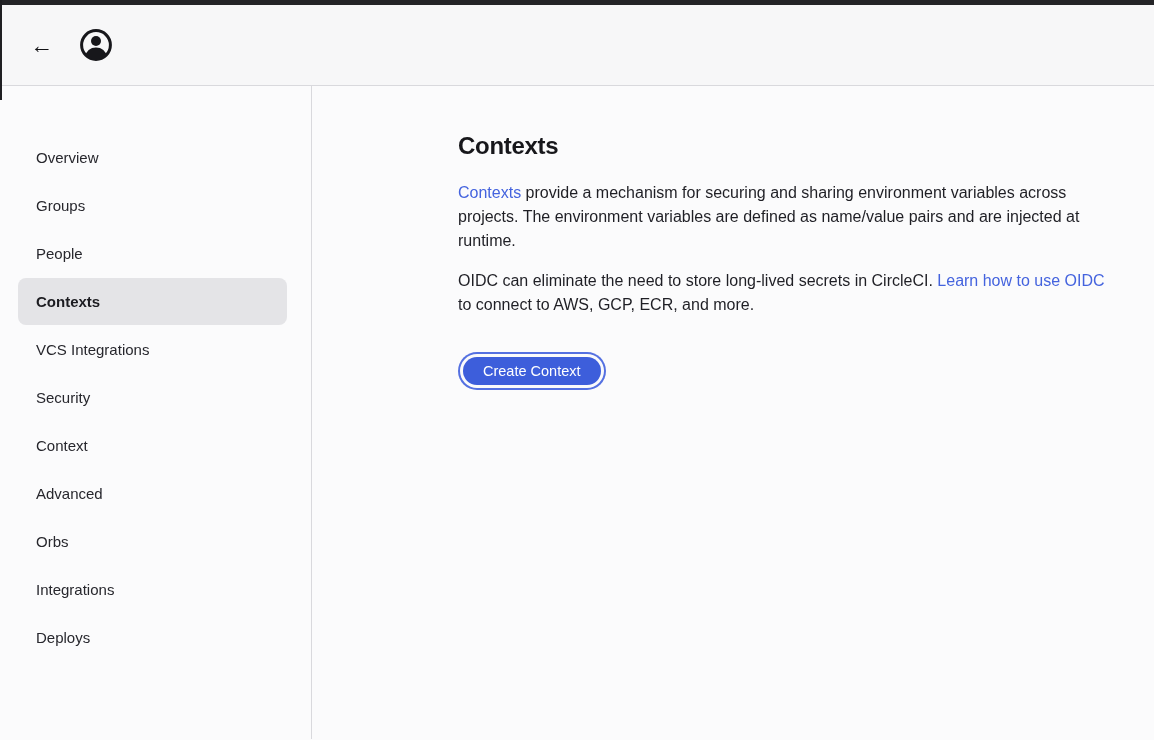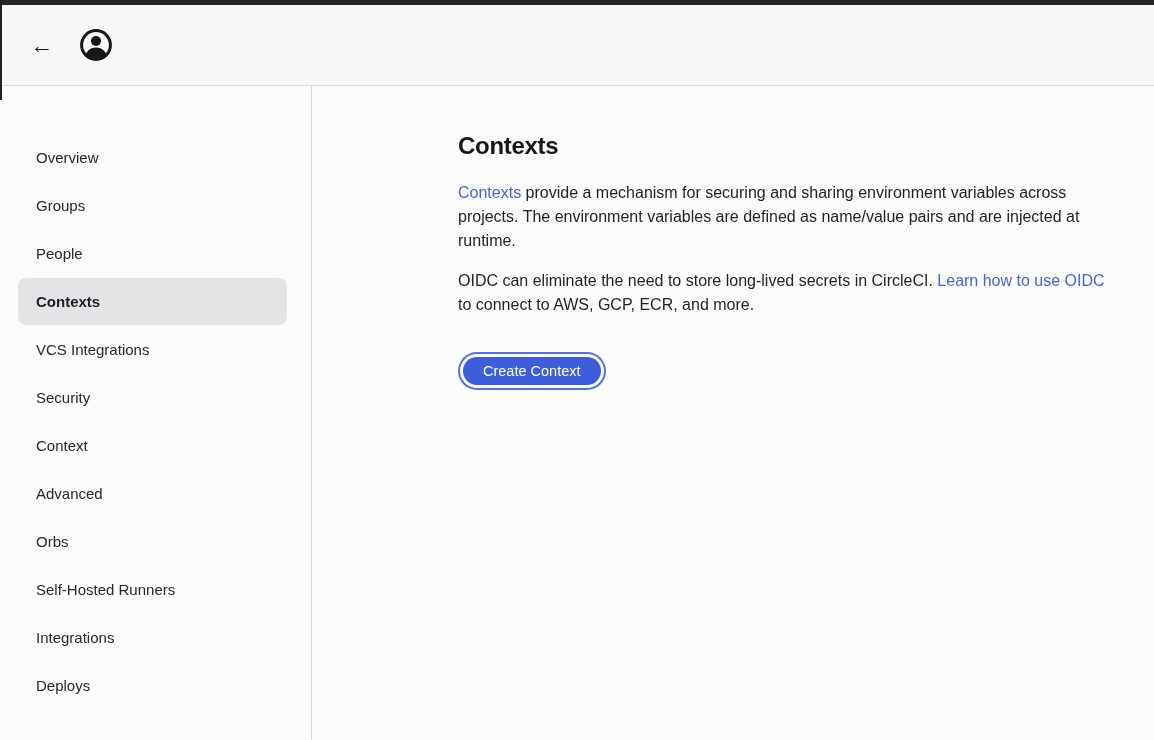--- a/index.html
+++ b/index.html
@@ -90,21 +90,20 @@
   <nav class="sidebar" id="sidebar">
       <div class="side-item">Overview</div>
       <div class="side-item">Groups</div>
       <div class="side-item">People</div>
       <div class="side-item selected">Contexts</div>
       <div class="side-item">VCS Integrations</div>
       <div class="side-item">Security</div>
       <div class="side-item">Context</div>
       <div class="side-item">Advanced</div>
       <div class="side-item">Orbs</div>
-      <div class="side-item">Self-Hosted Runners</div>
       <div class="side-item">Integrations</div>
       <div class="side-item">Deploys</div>
     </nav>
 
   <main class="main">
     <h1 class="section-heading">Contexts</h1>
 
     <p class="para"><a class="link">Contexts</a><span> provide a mechanism for securing and sharing environment variables across projects. The environment variables are defined as name/value pairs and are injected at runtime.</span></p>
 
     <p class="para"><span>OIDC can eliminate the need to store long-lived secrets in CircleCI. </span><a class="link">Learn how to use OIDC</a><span> to connect to AWS, GCP, ECR, and more.</span></p>

